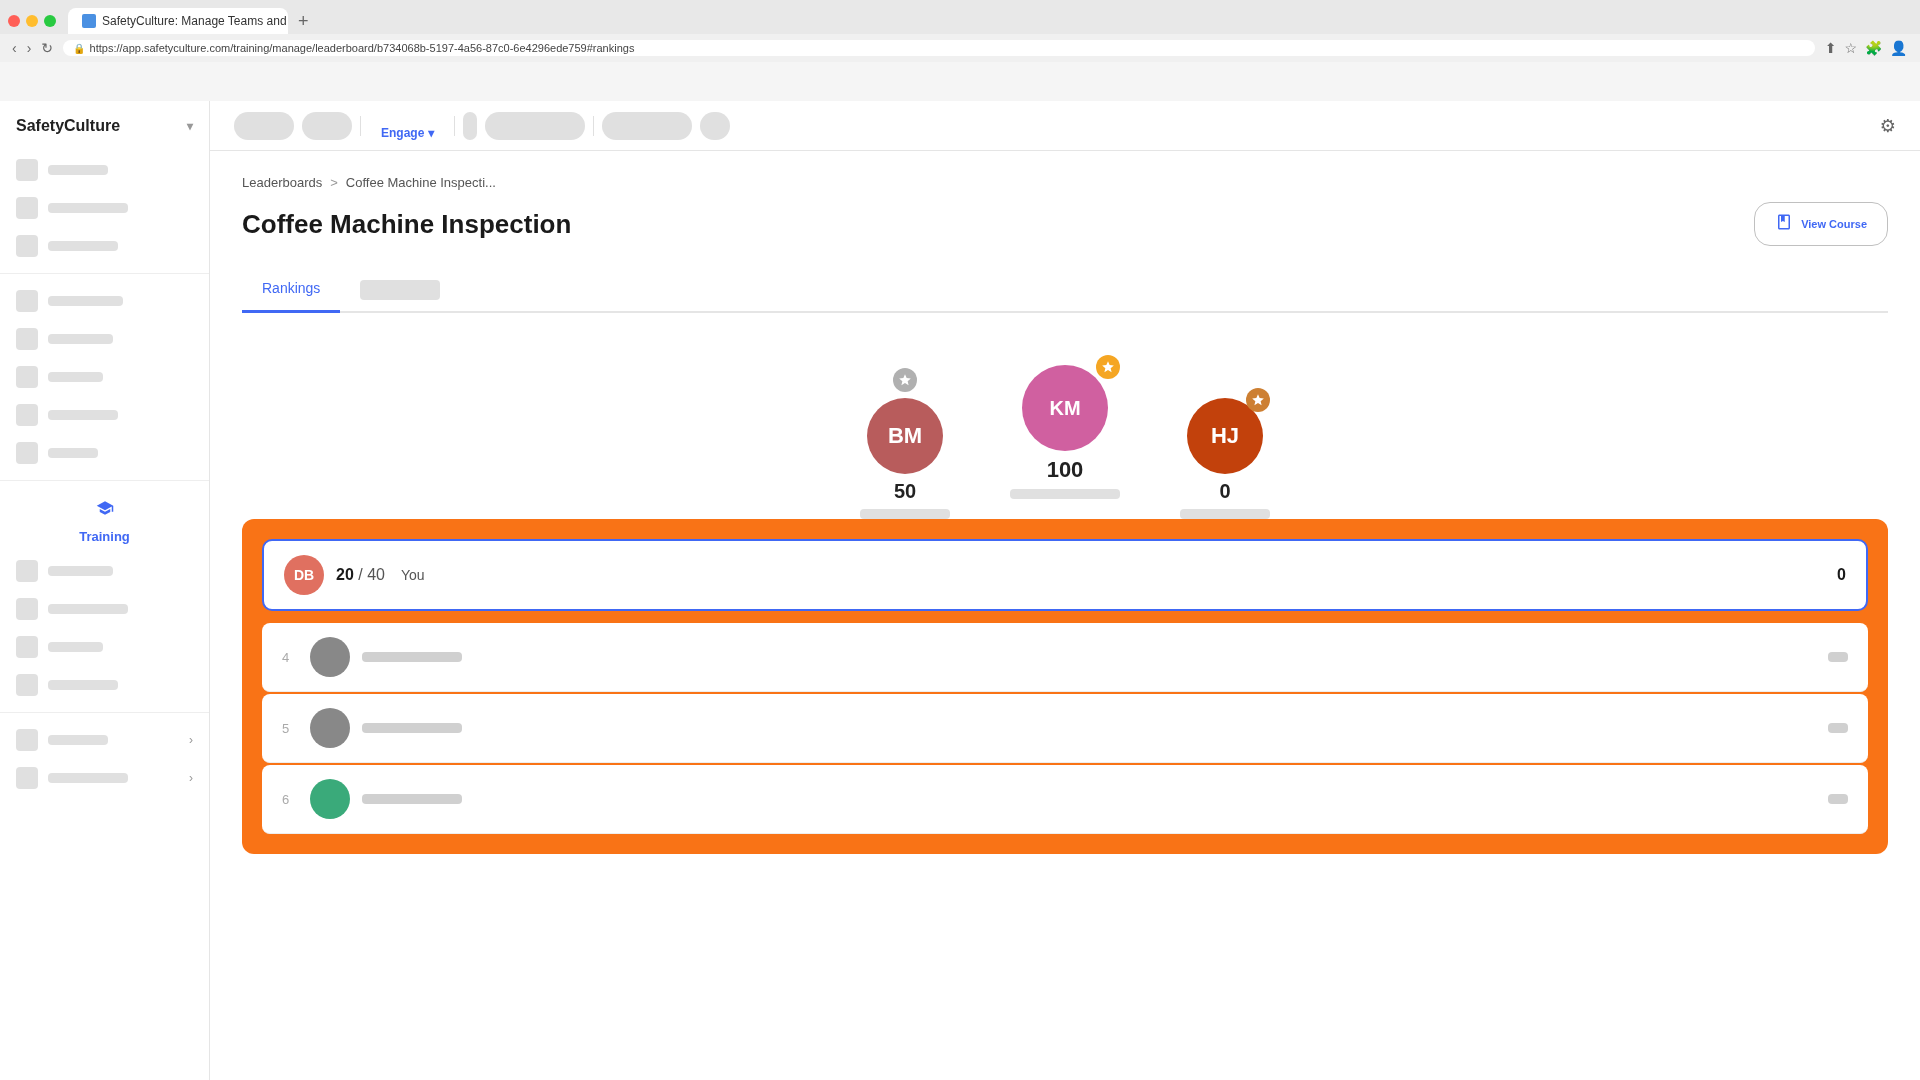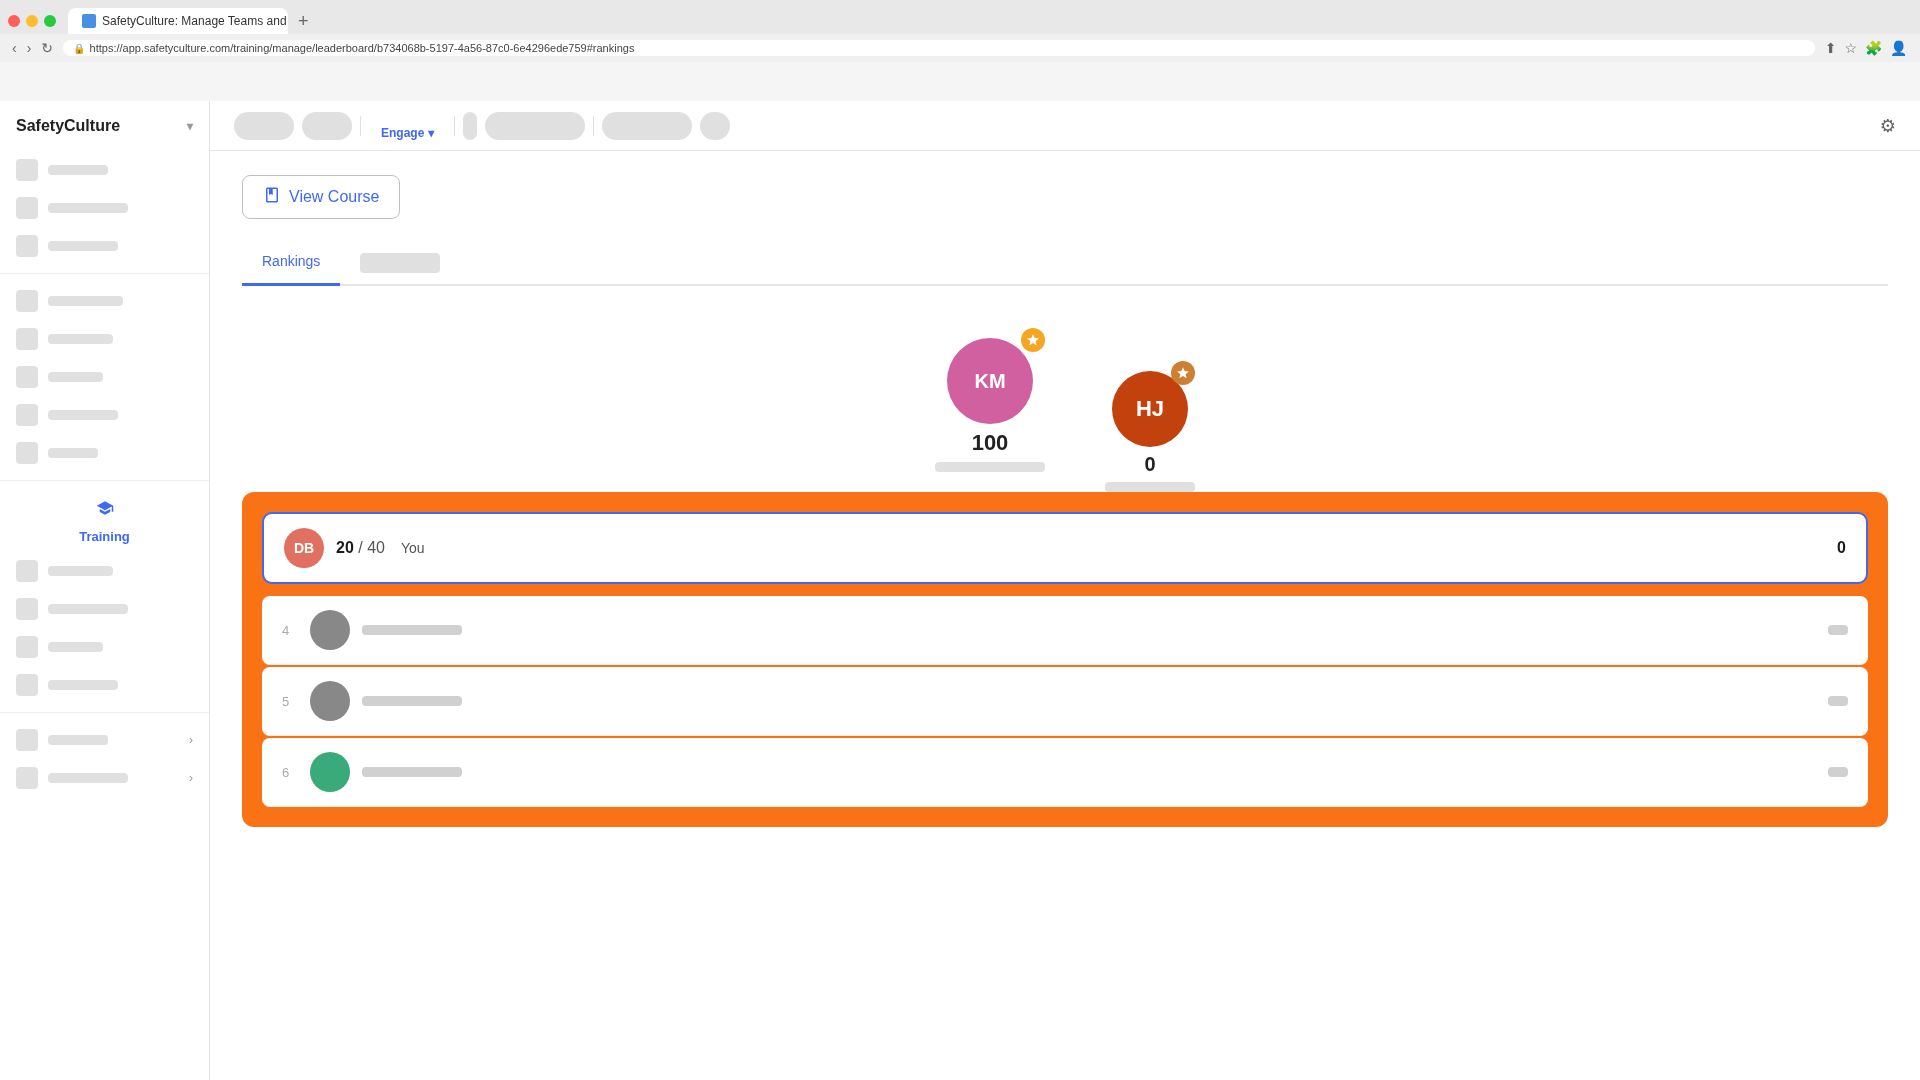--- a/index.html
+++ b/index.html
@@ -160,25 +160,25 @@
     
     .page-header {
       display: flex; align-items: center; justify-content: space-between;
       margin-bottom: 24px;
     }
     .page-title {
       font-size: 26px; font-weight: 700; color: #1a1a1a;
     }
     .view-course-btn {
       display: flex; align-items: center; gap: 8px;
-      border: 1px solid #c0c0c0; border-radius: 8px;
+      border: 1px solid #c0c0c0; border-radius: 16px;
       padding: 10px 20px;
       background: white; cursor: pointer;
-      font-size: 16px; color: #4068f4;
-      font-weight: 400;
+      font-size: 11px; color: #4068f4;
+      font-weight: 700;
       text-decoration: none;
     }
     .book-icon { font-size: 16px; }
 
     
     .tabs {
       display: flex; gap: 0;
       border-bottom: 2px solid #e5e5e5;
       margin-bottom: 32px;
     }
@@ -419,41 +419,59 @@
         <div class="nav-pill-box" style="width:90px;"></div>
         <div class="nav-pill-box" style="width:30px;"></div>
       </div>
       <div>
         <span class="gear-icon">⚙</span>
       </div>
     </div>
 
     <div class="page-content">
 
+      <div class="breadcrumb">
+        <span class="breadcrumb-link">Leaderboards</span>
+        <span class="breadcrumb-sep">&gt;</span>
+        <span class="breadcrumb-current">Coffee Machine Inspecti...</span>
+      </div>
 
       <div class="page-header">
+        <h1 class="page-title">Coffee Machine Inspection</h1>
         <button class="view-course-btn">
           <span class="book-icon">
             <svg width="18" height="18" viewBox="0 0 24 24" fill="currentColor" style="color:#4068f4">
               <path d="M18 2H6c-1.1 0-2 .9-2 2v16c0 1.1.9 2 2 2h12c1.1 0 2-.9 2-2V4c0-1.1-.9-2-2-2zm0 18H6V4h2v8l2.5-1.5L13 12V4h5v16z"></path>
             </svg>
           </span>
           <span>View Course</span>
         </button>
       </div>
 
       <div class="tabs">
         <div class="tab active">Rankings</div>
         <div class="tab">
           <div class="tab-box" style="height:20px;width:80px;background:#e0e0e0;border-radius:4px;"></div>
         </div>
       </div>
 
       <div class="podium-area">
 
+        <div class="podium-item">
+          <div class="medal-badge medal-silver">
+            <svg width="14" height="14" viewBox="0 0 24 24" fill="white">
+                <path d="M12 17.27L18.18 21l-1.64-7.03L22 9.24l-7.19-.61L12 2 9.19 8.63 2 9.24l5.46 4.73L5.82 21z"></path>
+              </svg>
+          </div>
+          <div class="avatar-circle avatar-bm">
+            <span>BM</span>
+          </div>
+          <div class="podium-score">50</div>
+          <div class="podium-name-blur"></div>
+        </div>
 
         <div class="podium-item first-place" style="position:relative;">
           <div class="medal-badge medal-gold" style="position:absolute;top:-10px;right:0;">
             <svg width="14" height="14" viewBox="0 0 24 24" fill="white">
                 <path d="M12 17.27L18.18 21l-1.64-7.03L22 9.24l-7.19-.61L12 2 9.19 8.63 2 9.24l5.46 4.73L5.82 21z"></path>
               </svg>
           </div>
           <div class="avatar-circle avatar-km" style="width:86px;height:86px;font-size:20px;">
             <span>KM</span>
           </div>

